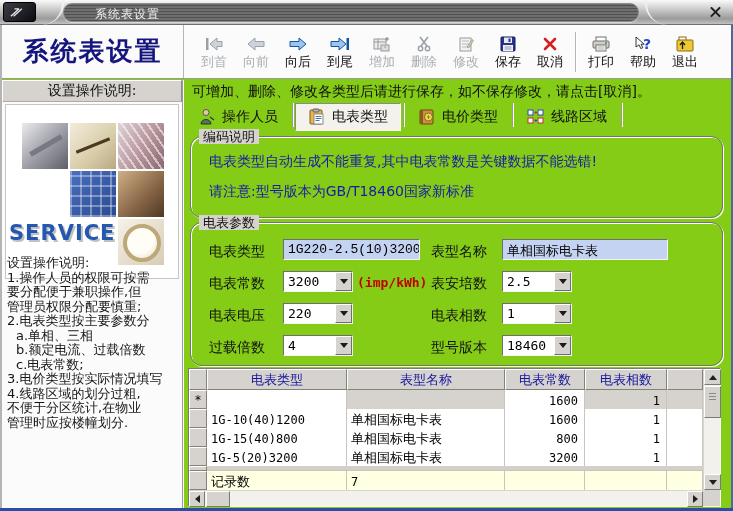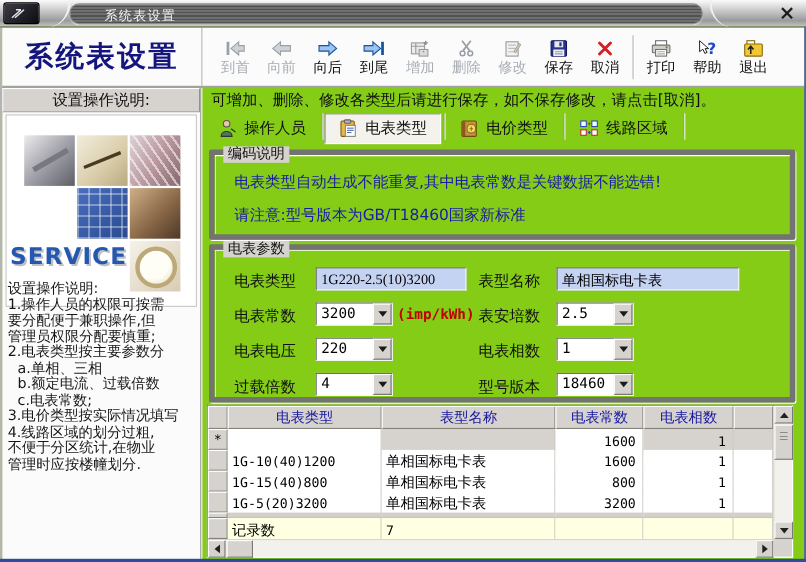--- a/index.html
+++ b/index.html
@@ -54,33 +54,33 @@
     font-size:14px; color:#101010; line-height:23px; padding-left:8px; white-space:nowrap; }
 
   
   .tabbar { position:absolute; left:186px; top:103px; height:30px; display:flex; }
   .tab { height:28px; display:flex; align-items:center; gap:6px; padding:0 12px; }
   .tab.sel { background:#f3f2ec; border:1px solid; border-color:#8a8a8a #fff #fff #8a8a8a; }
   .tab-lbl { font-size:14px; color:#111; white-space:nowrap; }
   .tab-sep { width:1px; height:24px; background:#9a9a9a; margin:0 2px; box-shadow:1px 0 0 #fff; }
 
   
-  .groupbox { position:absolute; border:5px solid #737373; border-radius:2px;
+  .groupbox { position:absolute; border:1px solid #737373; border-radius:12px;
     box-shadow:inset 1px 1px 0 #fff, 1px 1px 0 #fff; }
   .gb-legend { position:absolute; top:-8px; left:8px; background:#d6d3ce; padding:0 4px;
     font-size:13px; color:#111; line-height:15px; }
   .gb-coding { left:190px; top:136px; width:533px; height:82px; }
   .note-line { position:absolute; left:18px; font-size:14px; color:#1a1aa8; white-space:nowrap; }
   .nl1 { top:16px; } .nl2 { top:46px; }
 
   .gb-params { left:190px; top:222px; width:533px; height:144px; }
   .flabel { position:absolute; font-size:14px; color:#111; white-space:nowrap; }
   .tbox { position:absolute; height:21px; background:#c5d3f3;
     border:1px solid; border-color:#6e6e6e #f4f4f4 #f4f4f4 #6e6e6e;
-    font-family:Liberation Serif, serif; font-size:13px; color:#000;
+    font-family:Liberation Mono, monospace; font-size:13px; color:#000;
     padding:2px 0 0 4px; white-space:nowrap; overflow:hidden; }
   .tbox.cjk { font-family:"DejaVu Sans", sans-serif; font-size:13px; }
   .combo { position:absolute; height:21px; width:70px; background:#fff;
     border:1px solid; border-color:#6e6e6e #f4f4f4 #f4f4f4 #6e6e6e; }
   .combo-val { position:absolute; left:4px; top:2px; font-family:"DejaVu Sans Mono", monospace; font-size:13px; color:#000; }
   .combo-btn { position:absolute; right:0; top:0; bottom:0; width:17px; background:#d6d3ce;
     border:1px solid; border-color:#fff #6e6e6e #6e6e6e #fff;
     display:flex; align-items:center; justify-content:center; }
   .tri-down { width:0; height:0; border-left:4px solid transparent; border-right:4px solid transparent; border-top:5px solid #1a1a1a; }
   .unit-red { position:absolute; font-family:"DejaVu Sans Mono", monospace; font-weight:bold; font-size:13px; color:#c00000; white-space:nowrap; }

